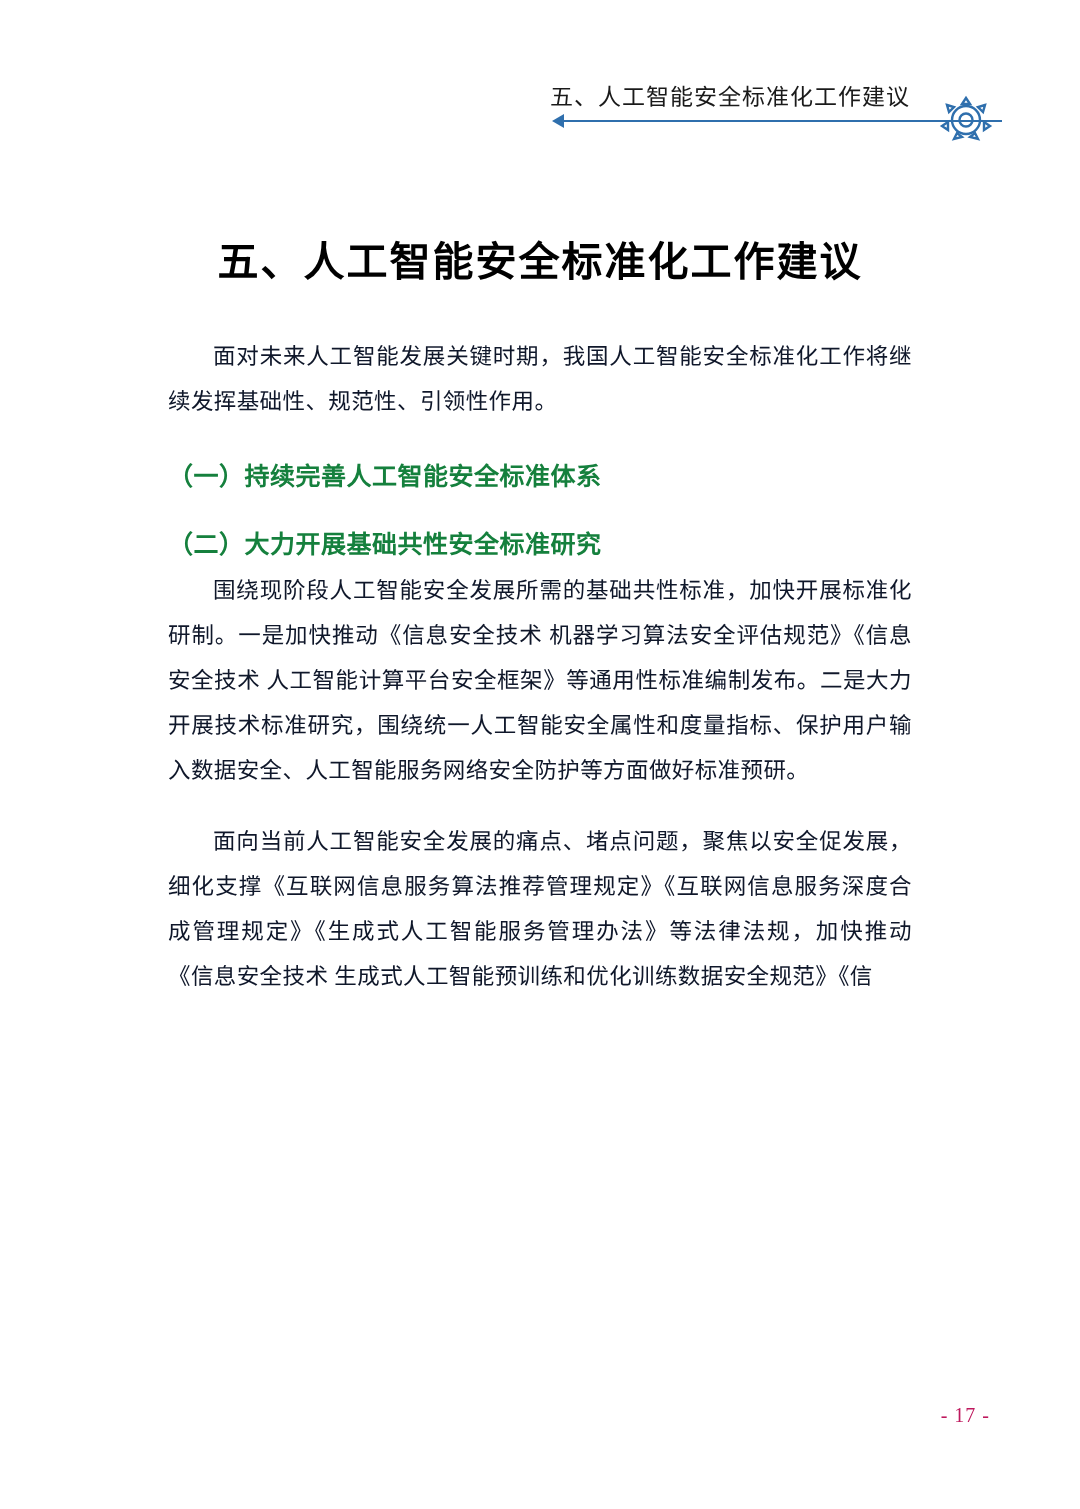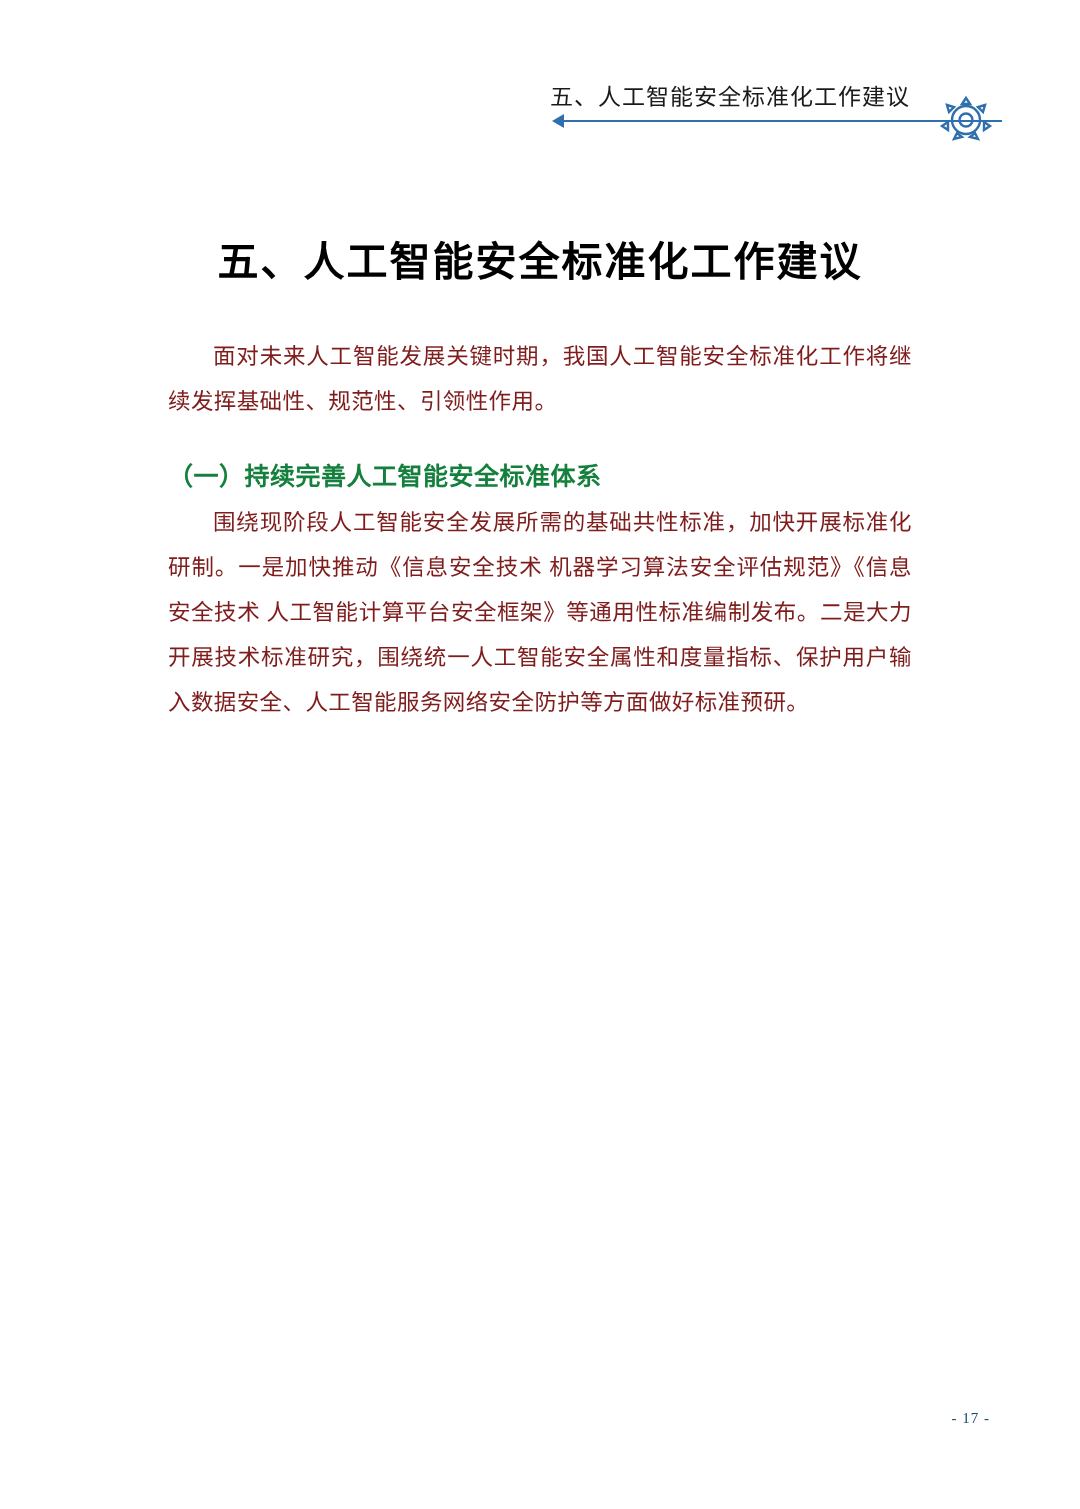--- a/index.html
+++ b/index.html
@@ -78,38 +78,38 @@
     font-family: "Liberation Serif", "DejaVu Serif", serif;
   }
 
   .para {
     font-size: 22.5px;
     line-height: 45px;
     text-indent: 2em;
     margin: 0 0 26px 0;
     text-align: justify;
     letter-spacing: 0.4px;
-    color: #7f1d1d;
+    color: #0f172a;
   }
 
   .section-heading {
     font-size: 25px;
     font-weight: bold;
     color: #15803d;
     margin: 32px 0 8px 0;
     letter-spacing: 0.5px;
     font-family: "DejaVu Sans", "Liberation Sans", sans-serif;
   }
 
   .page-number {
     position: absolute;
     right: 90px;
     bottom: 82px;
-    font-size: 15px;
-    color: #0c4a6e;
+    font-size: 20px;
+    color: #be185d;
     letter-spacing: 1px;
   }
 </style>
 </head>
 <body>
 
 <div class="page-header">
   <div class="header-title">五、人工智能安全标准化工作建议</div>
   <div class="header-arrow"></div>
   <div class="header-rule"></div>
@@ -129,18 +129,20 @@
 </div>
 
 <div class="content">
 
   <h1 class="doc-title">五、人工智能安全标准化工作建议</h1>
 
   <p class="para">面对未来人工智能发展关键时期，我国人工智能安全标准化工作将继续发挥基础性、规范性、引领性作用。</p>
 
   <h2 class="section-heading">（一）持续完善人工智能安全标准体系</h2>
 
+  <h2 class="section-heading">（二）大力开展基础共性安全标准研究</h2>
   <p class="para">围绕现阶段人工智能安全发展所需的基础共性标准，加快开展标准化研制。一是加快推动《信息安全技术 机器学习算法安全评估规范》《信息安全技术 人工智能计算平台安全框架》等通用性标准编制发布。二是大力开展技术标准研究，围绕统一人工智能安全属性和度量指标、保护用户输入数据安全、人工智能服务网络安全防护等方面做好标准预研。</p>
 
+  <p class="para">面向当前人工智能安全发展的痛点、堵点问题，聚焦以安全促发展，细化支撑《互联网信息服务算法推荐管理规定》《互联网信息服务深度合成管理规定》《生成式人工智能服务管理办法》等法律法规，加快推动《信息安全技术 生成式人工智能预训练和优化训练数据安全规范》《信</p>
 
 </div>
 
 <div class="page-number">- 17 -</div>
 
 </body></html>

